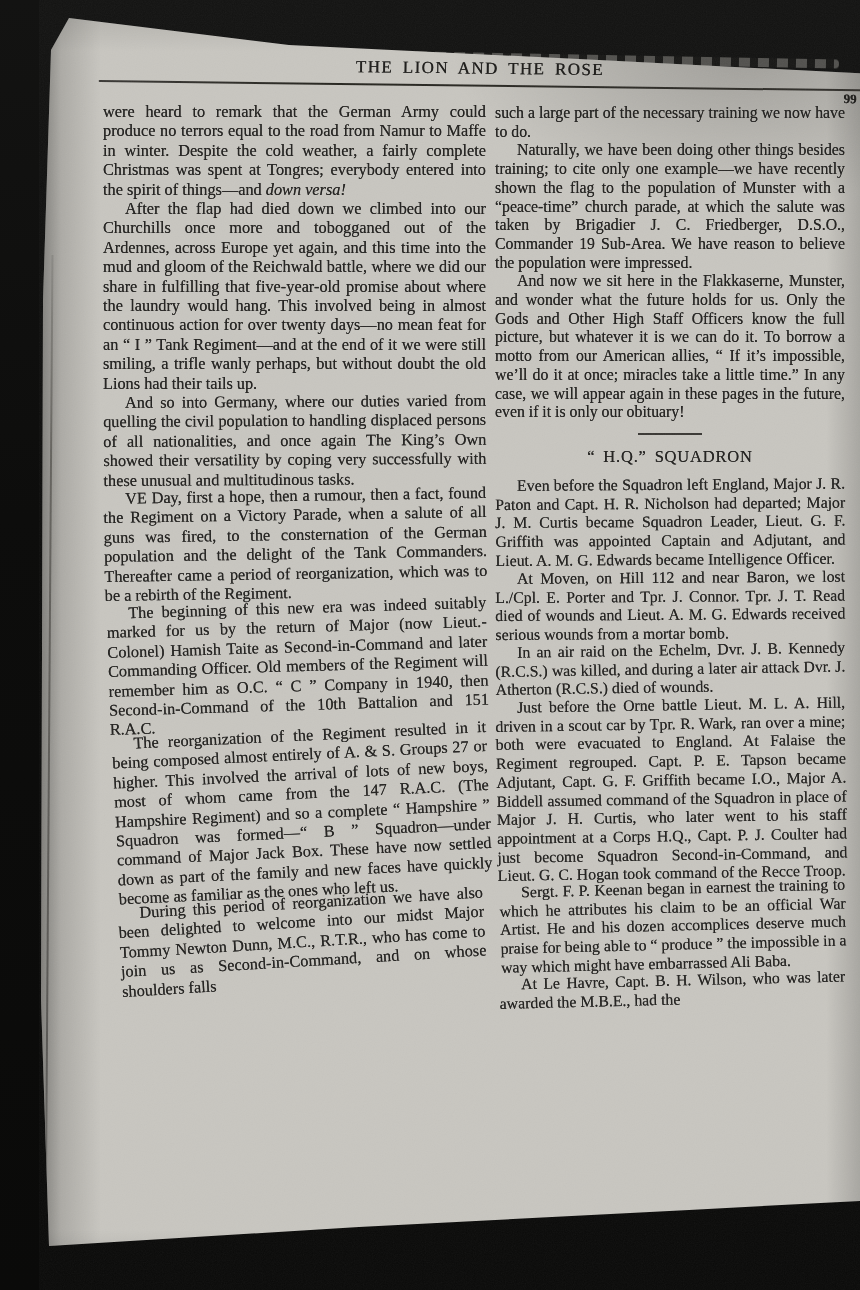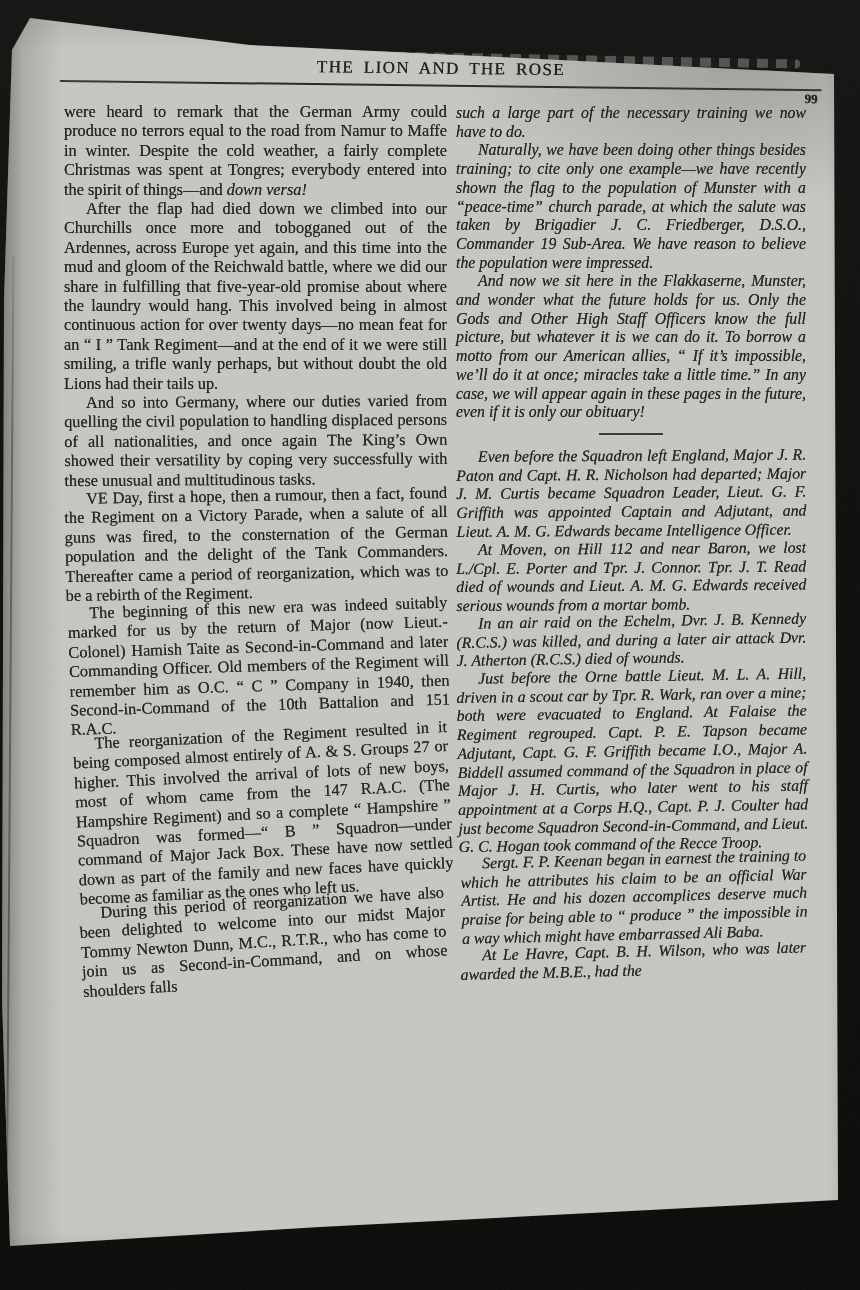--- a/index.html
+++ b/index.html
@@ -1,21 +1,21 @@
 <!DOCTYPE html>
 <html><head>
 <meta charset="utf-8">
 <style>
   html,body{margin:0;padding:0;}
   body{
     width:860px;height:1290px;overflow:hidden;position:relative;
     background:linear-gradient(180deg,#131312 0%,#0d0d0c 40%,#0a0a09 100%);
     font-family:"Liberation Serif","DejaVu Serif",serif;
   }
-  .scan{position:absolute;inset:0;}
+  .scan{position:absolute;inset:0;margin-left:39px;}
   .edge-strip{
     position:absolute;top:54px;left:225px;width:575px;height:9px;
     transform:rotate(1.1deg);border-radius:4px;opacity:.75;filter:blur(.7px);
     background:repeating-linear-gradient(90deg,rgba(175,173,166,.55) 0 11px,rgba(70,68,64,.15) 11px 19px);
   }
   .page{
     position:absolute;inset:0;
     background:
       radial-gradient(ellipse 420px 220px at 86% 4%,rgba(0,0,0,.20),rgba(0,0,0,0) 70%),
       linear-gradient(90deg,rgba(0,0,0,.38) 0px,rgba(0,0,0,.14) 22px,rgba(0,0,0,0) 62px),
@@ -37,21 +37,21 @@
   .title{
     text-align:center;font-size:17px;letter-spacing:1.4px;word-spacing:4px;
     text-shadow:.4px 0 0 rgba(29,28,26,.9);
   }
   .pageno{position:absolute;right:4px;top:28px;font-size:13px;text-shadow:.3px 0 0 rgba(29,28,26,.8);font-weight:bold;}
   .rule{margin-top:6px;height:2px;background:linear-gradient(90deg,#3a3835,#26251f 30%,#32302c);border-radius:1px;}
   .col{position:absolute;color:#232220;text-align:justify;}
   .col p{margin:0;text-indent:22px;text-shadow:0 0 .6px rgba(35,34,32,.85);}
   .col p.noindent{text-indent:0;}
   .col-left{left:64px;top:102px;width:383px;font-size:16.3px;line-height:19.4px;}
-  .col-right{left:456px;top:104px;width:350px;font-size:15.8px;line-height:18.7px;font-style:italic;}
+  .col-right{left:456px;top:104px;width:350px;font-size:15.8px;line-height:18.7px;}
   .col p em{font-style:italic;}
   .tilt-a{transform:rotate(-.35deg);transform-origin:0 0;}
   .tilt-b{transform:rotate(-.9deg);transform-origin:0 0;margin-top:-1px!important;}
   .tilt-c{transform:rotate(-1.7deg);transform-origin:0 0;margin-top:-2px!important;padding-left:3px;}
   .tilt-d{transform:rotate(-2.7deg);transform-origin:0 0;margin-top:-4px!important;padding-left:8px;}
   .tilt-e{transform:rotate(-3.4deg);transform-origin:0 0;margin-top:-5px!important;padding-left:14px;width:366px;}
   .rtilt-a{transform:rotate(-.4deg);transform-origin:0 0;}
   .rtilt-b{transform:rotate(-.9deg);transform-origin:0 0;margin-top:-1px!important;}
   .rtilt-c{transform:rotate(-1.4deg);transform-origin:0 0;margin-top:-2px!important;padding-left:4px;}
   .section-divider{width:64px;height:2px;background:#3a3834;margin:11px auto 13px auto;}
@@ -87,20 +87,21 @@
       <p class="tilt-d">The reorganization of the Regiment resulted in it being composed almost entirely of A. &amp; S. Groups 27 or higher. This involved the arrival of lots of new boys, most of whom came from the 147 R.A.C. (The Hampshire Regiment) and so a complete “ Hampshire ” Squadron was formed—“ B ” Squadron—under command of Major Jack Box. These have now settled down as part of the family and new faces have quickly become as familiar as the ones who left us.</p>
       <p class="tilt-e">During this period of reorganization we have also been delighted to welcome into our midst Major Tommy Newton Dunn, M.C., R.T.R., who has come to join us as Second-in-Command, and on whose shoulders falls</p>
     </div>
 
     <div class="col col-right">
       <p class="noindent">such a large part of the necessary training we now have to do.</p>
       <p>Naturally, we have been doing other things besides training; to cite only one example—we have recently shown the flag to the population of Munster with a “peace-time” church parade, at which the salute was taken by Brigadier J. C. Friedberger, D.S.O., Commander 19 Sub-Area. We have reason to believe the population were impressed.</p>
       <p>And now we sit here in the Flakkaserne, Munster, and wonder what the future holds for us. Only the Gods and Other High Staff Officers know the full picture, but whatever it is we can do it. To borrow a motto from our American allies, “ If it’s impossible, we’ll do it at once; miracles take a little time.” In any case, we will appear again in these pages in the future, even if it is only our obituary!</p>
 
       <div class="section-divider"></div>
+      <p class="section-heading">“ H.Q.” SQUADRON</p>
 
       <p class="rtilt-a">Even before the Squadron left England, Major J. R. Paton and Capt. H. R. Nicholson had departed; Major J. M. Curtis became Squadron Leader, Lieut. G. F. Griffith was appointed Captain and Adjutant, and Lieut. A. M. G. Edwards became Intelligence Officer.</p>
       <p class="rtilt-a">At Moven, on Hill 112 and near Baron, we lost L./Cpl. E. Porter and Tpr. J. Connor. Tpr. J. T. Read died of wounds and Lieut. A. M. G. Edwards received serious wounds from a mortar bomb.</p>
       <p class="rtilt-b">In an air raid on the Echelm, Dvr. J. B. Kennedy (R.C.S.) was killed, and during a later air attack Dvr. J. Atherton (R.C.S.) died of wounds.</p>
       <p class="rtilt-b">Just before the Orne battle Lieut. M. L. A. Hill, driven in a scout car by Tpr. R. Wark, ran over a mine; both were evacuated to England. At Falaise the Regiment regrouped. Capt. P. E. Tapson became Adjutant, Capt. G. F. Griffith became I.O., Major A. Biddell assumed command of the Squadron in place of Major J. H. Curtis, who later went to his staff appointment at a Corps H.Q., Capt. P. J. Coulter had just become Squadron Second-in-Command, and Lieut. G. C. Hogan took command of the Recce Troop.</p>
       <p class="rtilt-c">Sergt. F. P. Keenan began in earnest the training to which he attributes his claim to be an official War Artist. He and his dozen accomplices deserve much praise for being able to “ produce ” the impossible in a way which might have embarrassed Ali Baba.</p>
       <p class="rtilt-c">At Le Havre, Capt. B. H. Wilson, who was later awarded the M.B.E., had the</p>
     </div>
 
   </div>

